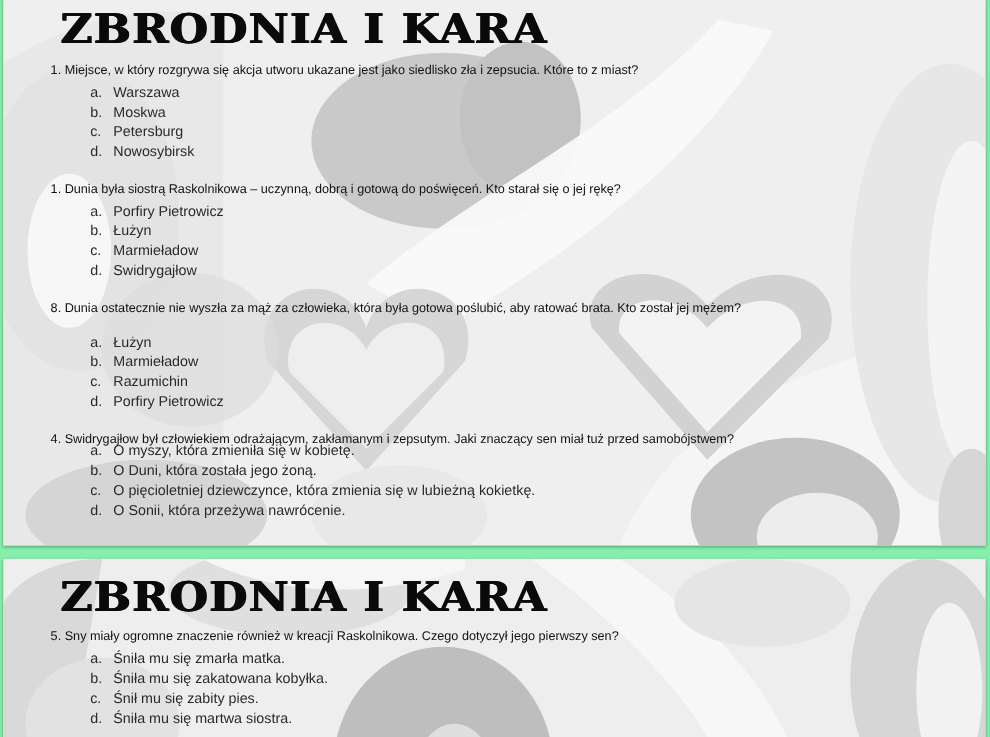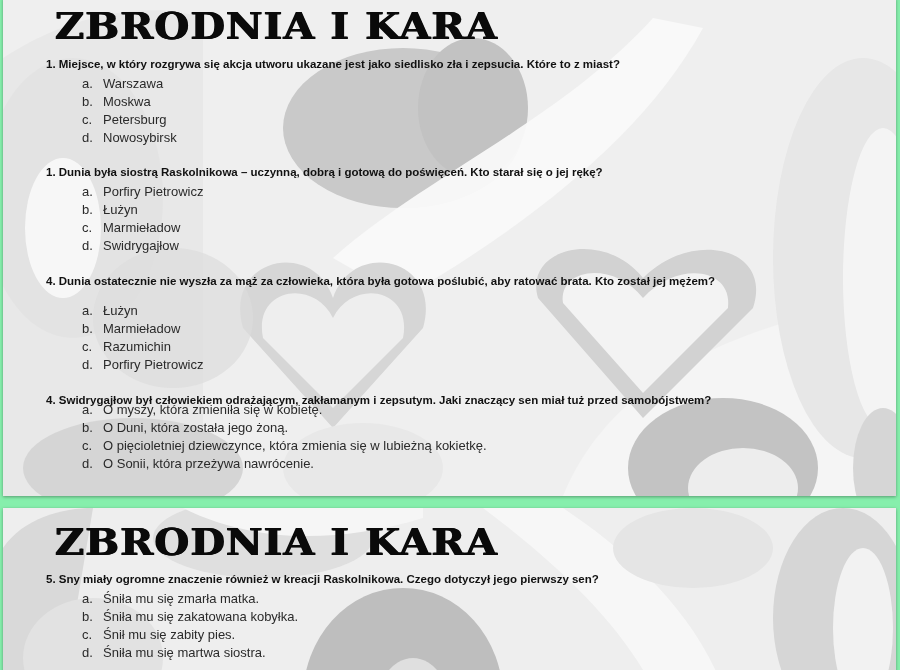--- a/index.html
+++ b/index.html
@@ -46,21 +46,21 @@
       letter-spacing: 1px;
       color: #0a0a0a;
       white-space: nowrap;
       transform: scaleX(1.08);
       transform-origin: left center;
       text-shadow: 0.6px 0 0 #0a0a0a, -0.6px 0 0 #0a0a0a;
     }
     .question {
       position: absolute;
       left: 43px;
-      font-weight: bold;
+      font-weight: normal;
       font-size: 11.5px;
       color: #111;
       white-space: nowrap;
     }
     .answers {
       position: absolute;
       left: 79px;
       margin: 0;
       padding: 0;
       list-style: none;
@@ -128,21 +128,21 @@
       </ul>
 
       <div class="question" style="top: 168px;">1. Dunia była siostrą Raskolnikowa – uczynną, dobrą i gotową do poświęceń. Kto starał się o jej rękę?</div>
       <ul class="answers" style="top: 185px;">
         <li><span class="letter">a.</span><span>Porfiry Pietrowicz</span></li>
         <li><span class="letter">b.</span><span>Łużyn</span></li>
         <li><span class="letter">c.</span><span>Marmieładow</span></li>
         <li><span class="letter">d.</span><span>Swidrygajłow</span></li>
       </ul>
 
-      <div class="question" style="top: 277px;">4. Dunia ostatecznie nie wyszła za mąż za człowieka, która była gotowa poślubić, aby ratować brata. Kto został jej mężem?</div>
+      <div class="question" style="top: 277px;">8. Dunia ostatecznie nie wyszła za mąż za człowieka, która była gotowa poślubić, aby ratować brata. Kto został jej mężem?</div>
       <ul class="answers" style="top: 304px;">
         <li><span class="letter">a.</span><span>Łużyn</span></li>
         <li><span class="letter">b.</span><span>Marmieładow</span></li>
         <li><span class="letter">c.</span><span>Razumichin</span></li>
         <li><span class="letter">d.</span><span>Porfiry Pietrowicz</span></li>
       </ul>
 
       <div class="question" style="top: 396px;">4. Swidrygajłow  był człowiekiem odrażającym, zakłamanym i zepsutym. Jaki znaczący sen miał tuż przed samobójstwem?</div>
       <ul class="answers" style="top: 403px;">
         <li><span class="letter">a.</span><span>O myszy, która zmieniła się w kobietę.</span></li>

